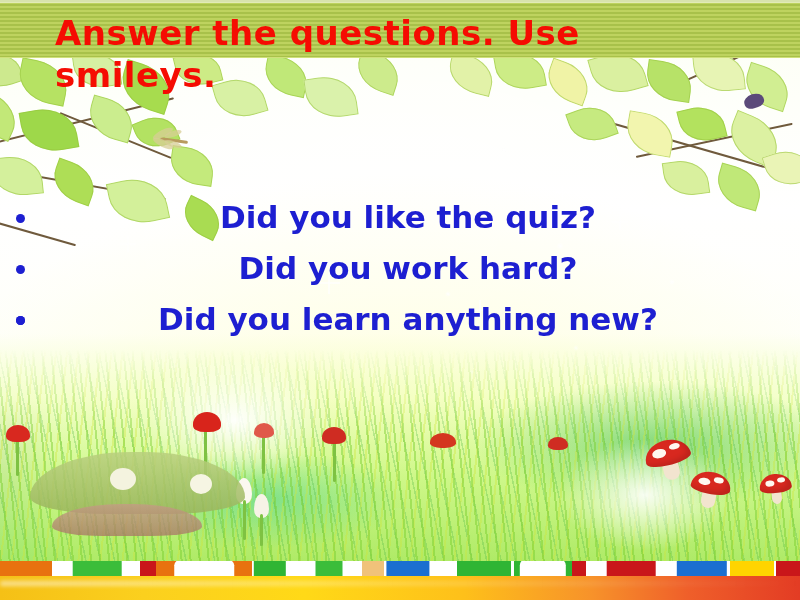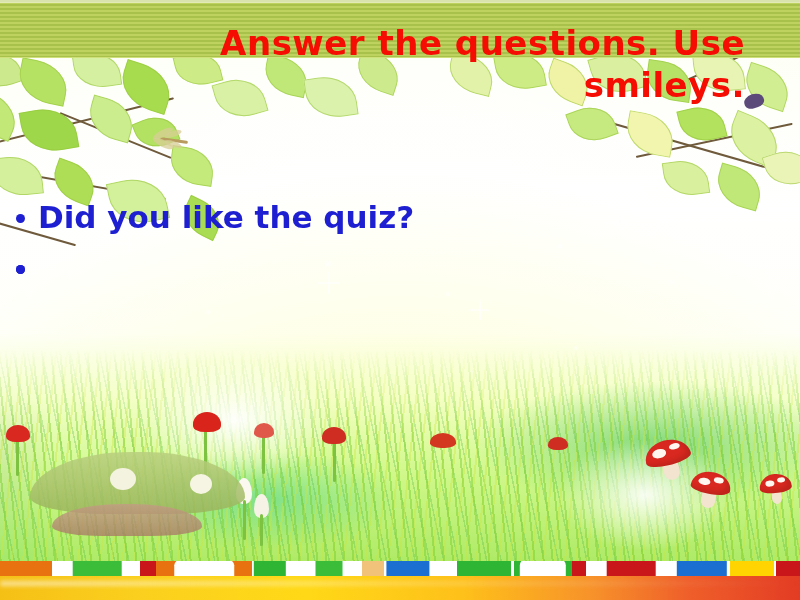--- a/index.html
+++ b/index.html
@@ -223,23 +223,23 @@
     content:"";
     position:absolute; left:0; right:0; top:5px; height:5px;
     background: linear-gradient(90deg, rgba(255,255,255,.55), rgba(255,255,255,.15) 60%, rgba(255,255,255,0));
     filter: blur(2px);
   }
 
   
   .title {
     position: absolute;
     left: 55px;
-    top: 22px;
+    top: 12px;
     width: 690px;
-    text-align: right;
+    text-align: left;
     font-family: "DejaVu Sans", sans-serif;
     font-weight: 700;
     font-size: 34px;
     line-height: 42px;
     color: #f50c02;
     letter-spacing: .5px;
     z-index: 5;
     white-space: pre-line;
   }
 
@@ -255,20 +255,21 @@
   }
   .bullets li {
     position: relative;
     padding-left: 30px;
     font-family: "DejaVu Sans", sans-serif;
     font-weight: 700;
     font-size: 31px;
     line-height: 51px;
     color: #1d1fd1;
     white-space: nowrap;
+    text-align: center;
   }
   .bullets li .bullet-dot {
     position: absolute;
     left: 8px;
     top: 22px;
     width: 9px;
     height: 9px;
     background: #1d1fd1;
     border-radius: 50%;
   }
@@ -397,23 +398,28 @@
 
   <div class="title">Answer the questions. Use smileys.</div>
 
   <ul class="bullets">
     <li>
       <span class="bullet-dot"></span>
       <span>Did you like the quiz?</span>
     </li>
     <li>
       <span class="bullet-dot"></span>
+      <span>Did you work hard?</span>
     </li>
     <li>
       <span class="bullet-dot"></span>
+    </li>
+    <li>
+      <span class="bullet-dot"></span>
+      <span>Did you learn anything new?</span>
     </li>
   </ul>
 
   <div class="bottom-strip">
     <div class="blockfill" style="width:52px; background:#e8720f;"></div>
     <div class="gapwhite" style="width:18px;"></div>
     <div class="dome" style="width:54px;">
         <i style="background:#3bbd3a;"></i>
       </div>
     <div class="gapwhite" style="width:16px;"></div>

